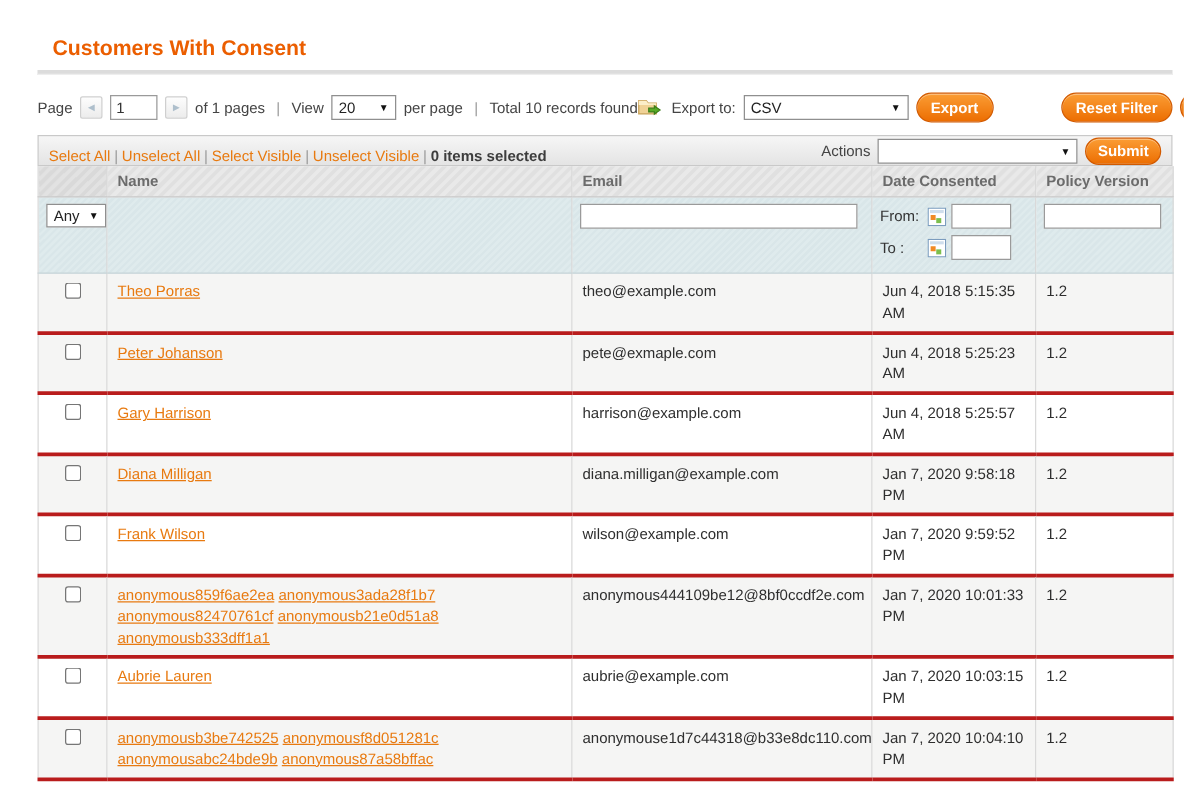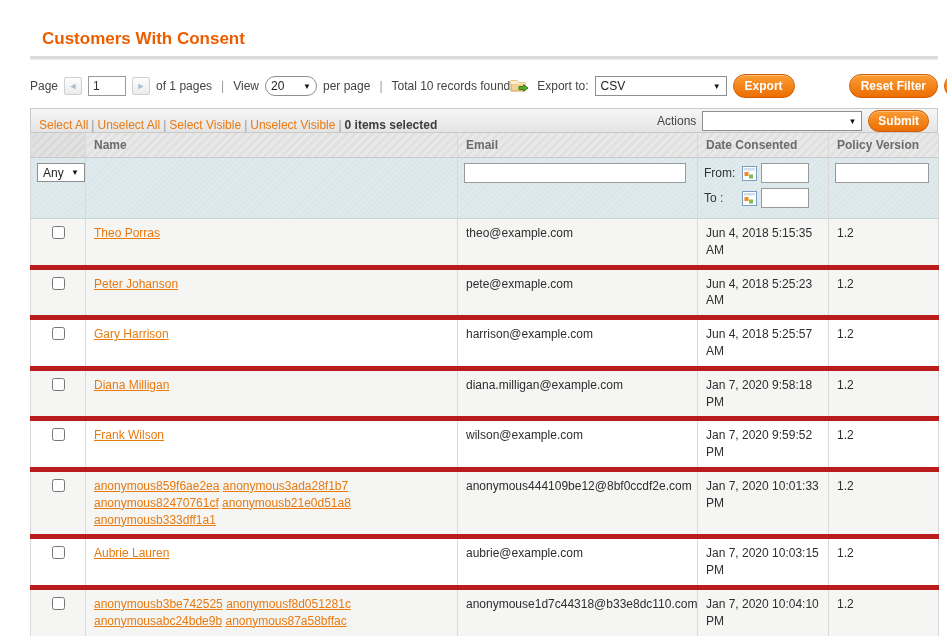--- a/index.html
+++ b/index.html
@@ -19,21 +19,21 @@
   .pg-btn { display: inline-flex; align-items: center; justify-content: center; width: 18px; height: 18px;
             border: 1px solid #cfcfcf; border-radius: 2px; background: linear-gradient(#fdfdfd,#ececec);
             color: #aebfcc; font-size: 9px; cursor: default; }
   .txt-input { border: 1px solid #9a9a9a; height: 20px; font-size: 12px; font-family: inherit; padding: 0 4px; color: #333; }
   .page-input { width: 38px; }
 
   
   .sel { display: inline-flex; align-items: center; justify-content: space-between;
          border: 1px solid #8f8f8f; background: #fff; height: 20px; padding: 0 5px; color: #222; cursor: pointer; }
   .sel .car { font-size: 8px; color: #111; margin-left: 6px; }
-  .sel-view { width: 52px; border-radius: 10px; }
+  .sel-view { width: 52px; }
   .sel-export { width: 132px; }
   .sel-actions { width: 160px; }
   .sel-any { width: 48px; height: 19px; }
 
   .btn { display: inline-block; border: 1px solid #d25a00; border-radius: 12px;
          background: linear-gradient(#fb9d34, #ec6e02); color: #fff; font-weight: bold; font-size: 12px;
          padding: 4px 11px; cursor: pointer; font-family: inherit;
          box-shadow: inset 0 1px 0 rgba(255,255,255,.35); }
   .btn-gap { width: 42px; }
 
@@ -64,21 +64,21 @@
 
   tr.filter-row td { background: repeating-linear-gradient(135deg, #dfebed 0 2px, #d9e6e9 2px 4px);
                      padding: 5px 6px; height: 53px; border-bottom: 1px solid #c6d4d7; }
   .filter-date-line { display: flex; align-items: center; gap: 4px; margin-bottom: 5px; color: #333; }
   .filter-date-line .lab { width: 34px; }
   .date-input { width: 48px; }
   .email-input { width: 222px; }
   .policy-input { width: 94px; }
   .cal-btn { display: inline-flex; cursor: pointer; }
 
-  tbody td { padding: 6px 8px; border-bottom: 5px solid #b91c1c; color: #2e2e2e; line-height: 1.4; }
+  tbody td { padding: 6px 8px; border-bottom: 3px solid #b91c1c; color: #2e2e2e; line-height: 1.4; }
   tbody tr.odd td { background: #f5f5f4; }
   tbody tr.even td { background: #ffffff; }
   td.cell-name a { color: #e87a10; text-decoration: underline; }
   td.cell-check { text-align: center; padding-top: 7px; }
   td.cell-check input { width: 13px; height: 13px; }
 </style>
 </head>
 <body>
 
 <div class="wrap">

